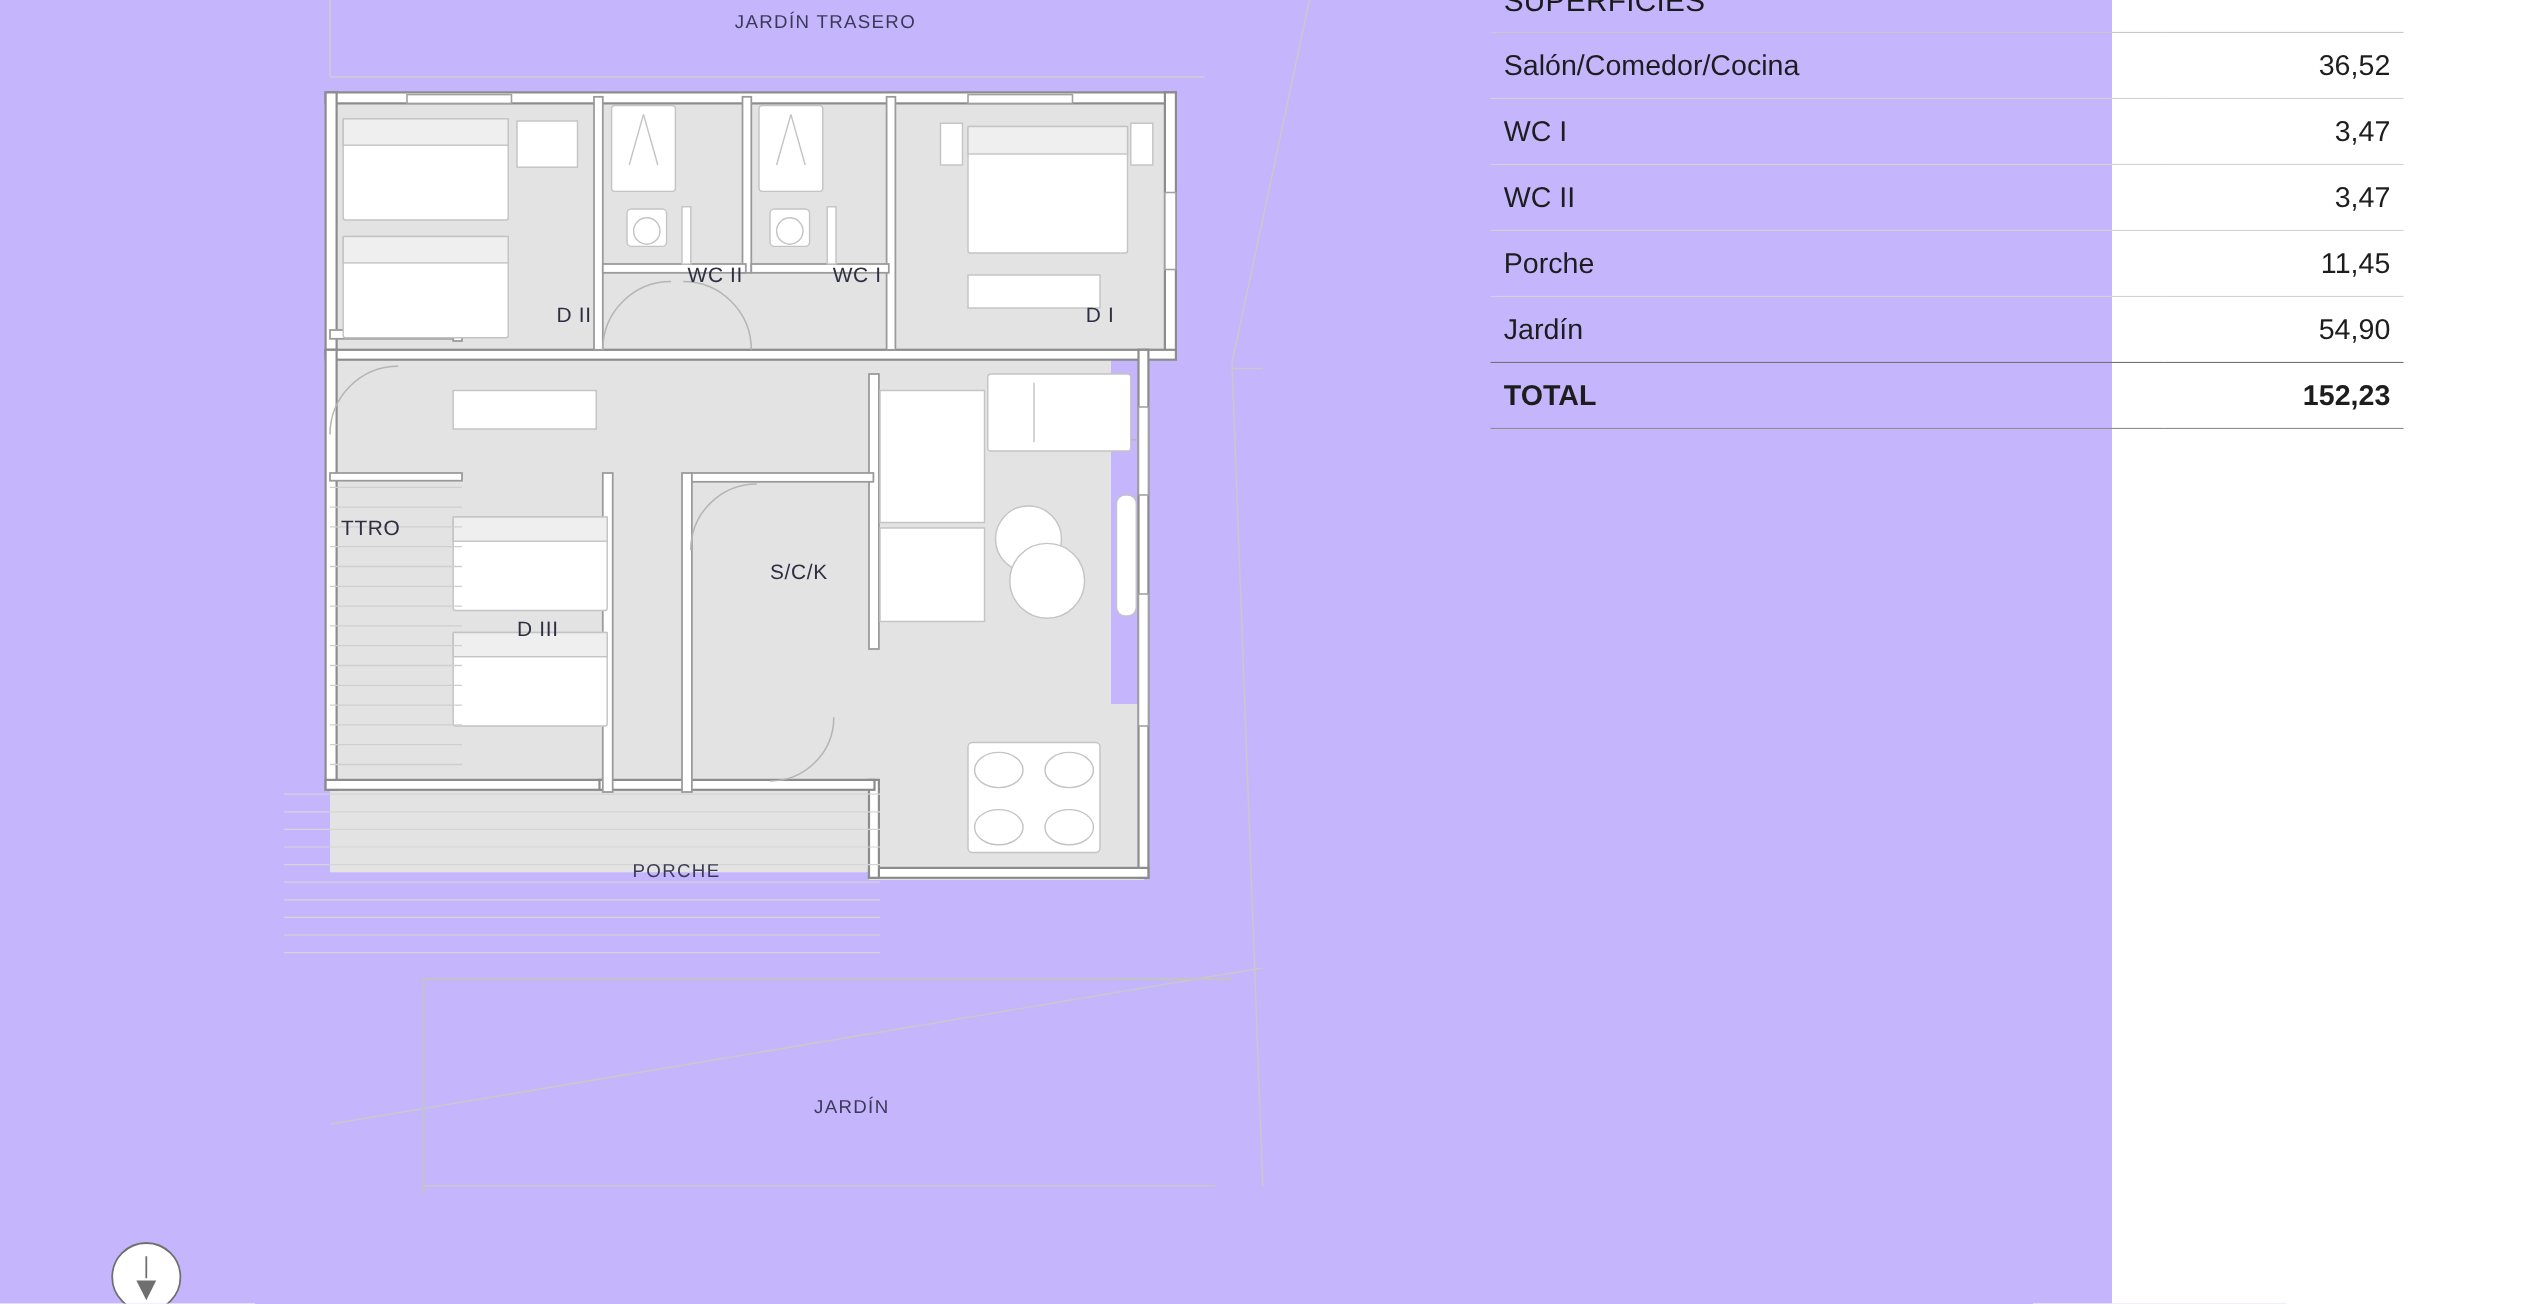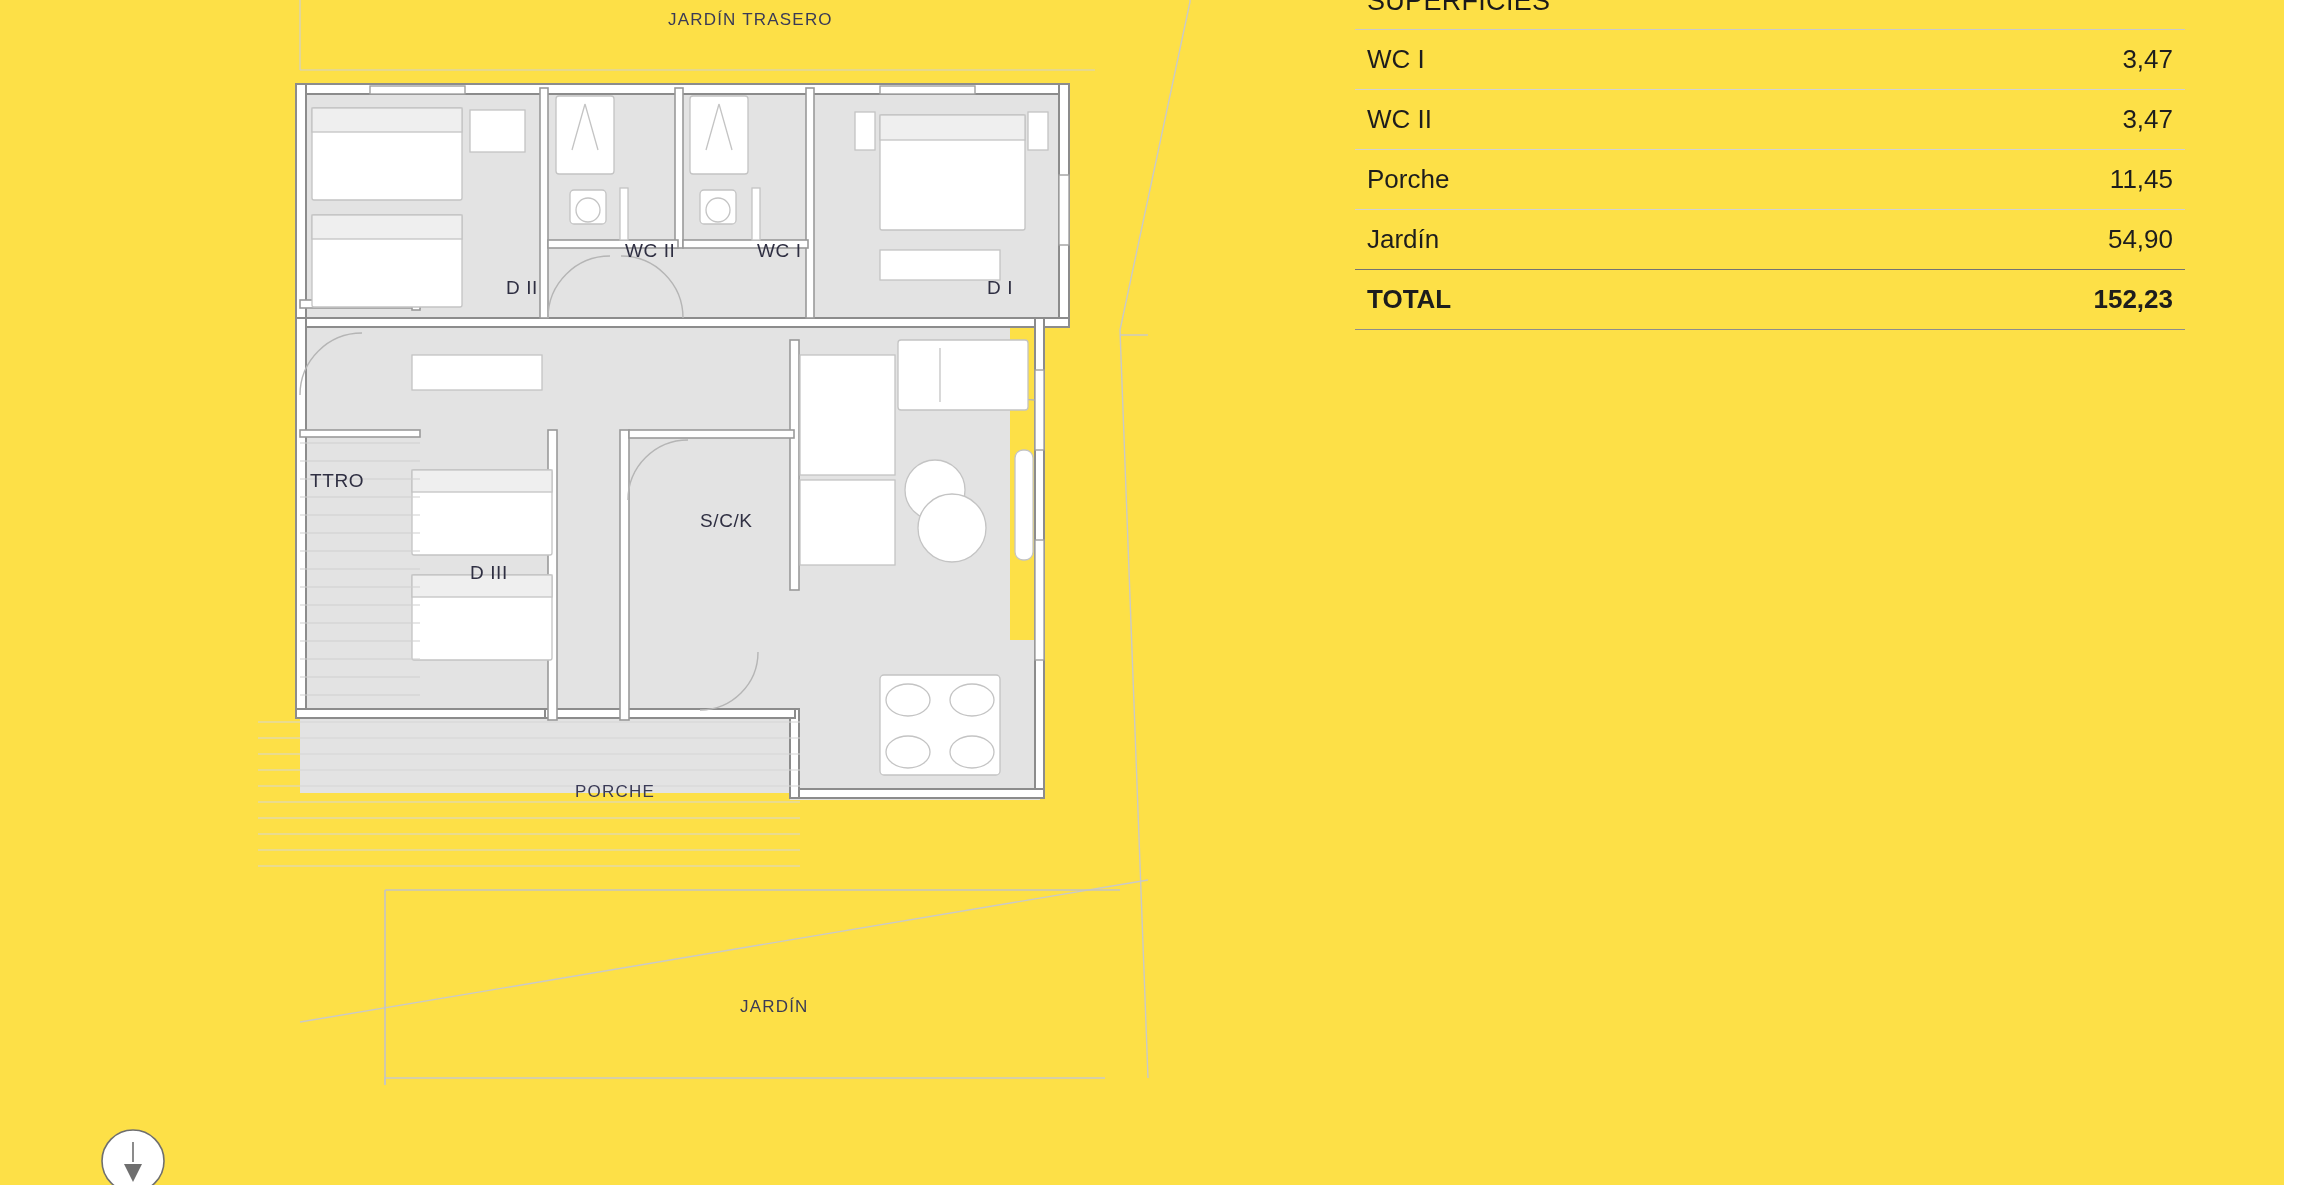--- a/index.html
+++ b/index.html
@@ -5,22 +5,22 @@
   * { box-sizing: border-box; }
   html, body {
     margin: 0; padding: 0;
     width: 2304px; height: 1185px;
     background: #ffffff;
     font-family: "Liberation Sans", sans-serif;
     overflow: hidden;
   }
   #page {
     position: relative;
-    width: 2284px; height: 1185px;
-    background: #fde047;
+    width: 1920px; height: 1185px;
+    background: #c4b5fd;
   }
 
   
   #plan {
     position: absolute;
     left: 0; top: 0;
     width: 1345px; height: 1185px;
   }
   #plan svg { display: block; }
 
@@ -275,20 +275,24 @@
         <path d="M24 36 L42 36 L33 54 Z" fill="#6f6f6f"></path>
       </svg>
     </div>
   </div>
 
   <div id="surfaces">
     <div class="title">SUPERFICIES</div>
     <table>
       <tbody>
         <tr>
+          <td>Salón/Comedor/Cocina</td>
+          <td class="val">36,52</td>
+        </tr>
+        <tr>
           <td>WC I</td>
           <td class="val">3,47</td>
         </tr>
         <tr>
           <td>WC II</td>
           <td class="val">3,47</td>
         </tr>
         <tr>
           <td>Porche</td>
           <td class="val">11,45</td>

